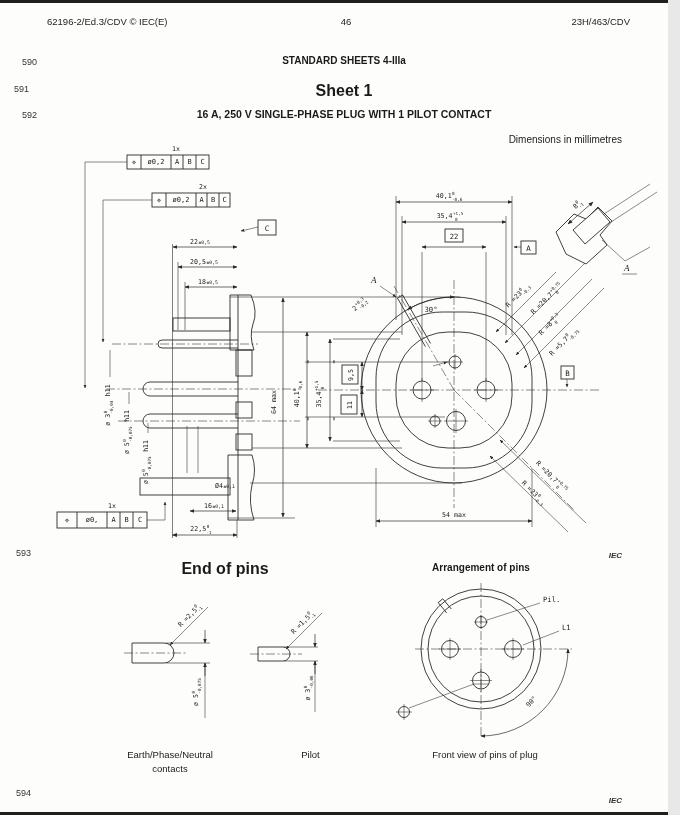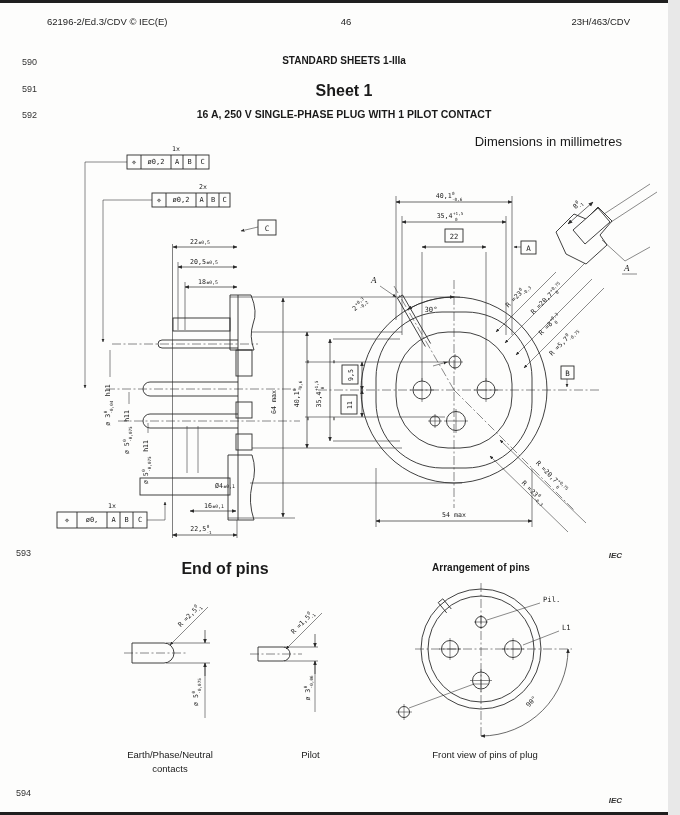--- a/index.html
+++ b/index.html
@@ -38,29 +38,29 @@
 
 <div class="page">
   <div class="scanbar" style="top:0;height:3px;"></div>
   <div class="scanbar" style="top:812;height:3px;top:812px;"></div>
 
   <div class="abs hdr" style="left:47px;top:16px;">62196-2/Ed.3/CDV © IEC(E)</div>
   <div class="abs hdr ctr" style="left:346px;top:16px;">46</div>
   <div class="abs hdr rgt" style="left:630px;top:16px;">23H/463/CDV</div>
 
   <div class="abs lnum" style="left:22px;top:57px;">590</div>
-  <div class="abs lnum" style="left:22px;top:84px;">591</div>
+  <div class="abs lnum" style="left:14px;top:84px;">591</div>
   <div class="abs lnum" style="left:22px;top:110px;">592</div>
   <div class="abs lnum" style="left:16px;top:548px;">593</div>
   <div class="abs lnum" style="left:16px;top:788px;text-align:center;">594</div>
 
-  <div class="abs bold ctr" style="left:344px;top:55px;font-size:10px;">STANDARD SHEETS 1-IIIa</div>
+  <div class="abs bold ctr" style="left:344px;top:55px;font-size:10px;">STANDARD SHEETS 4-IIIa</div>
   <div class="abs bold ctr" style="left:344px;top:82px;font-size:16px;">Sheet 1</div>
   <div class="abs bold ctr" style="left:344px;top:108px;font-size:10.5px;">16 A, 250 V SINGLE-PHASE PLUG WITH 1 PILOT CONTACT</div>
-  <div class="abs rgt" style="left:622px;top:134px;font-size:13px;">Dimensions in millimetres</div>
+  <div class="abs rgt" style="left:622px;top:134px;font-size:10px;">Dimensions in millimetres</div>
 
   <svg width="680" height="410" viewBox="0 140 680 410" style="top:140px;">
     <defs>
       <marker id="ar1" viewBox="0 0 10 10" refX="9" refY="5" markerWidth="7" markerHeight="7" orient="auto-start-reverse">
         <path d="M0,1 L10,5 L0,9 z" fill="#2b2b2b"></path>
       </marker>
       <pattern id="h1" patternUnits="userSpaceOnUse" width="4.2" height="4.2" patternTransform="rotate(45)">
         <line x1="0" y1="0" x2="0" y2="4.2" stroke="#3a3a3a" stroke-width="0.65"></line>
       </pattern>
     </defs>

